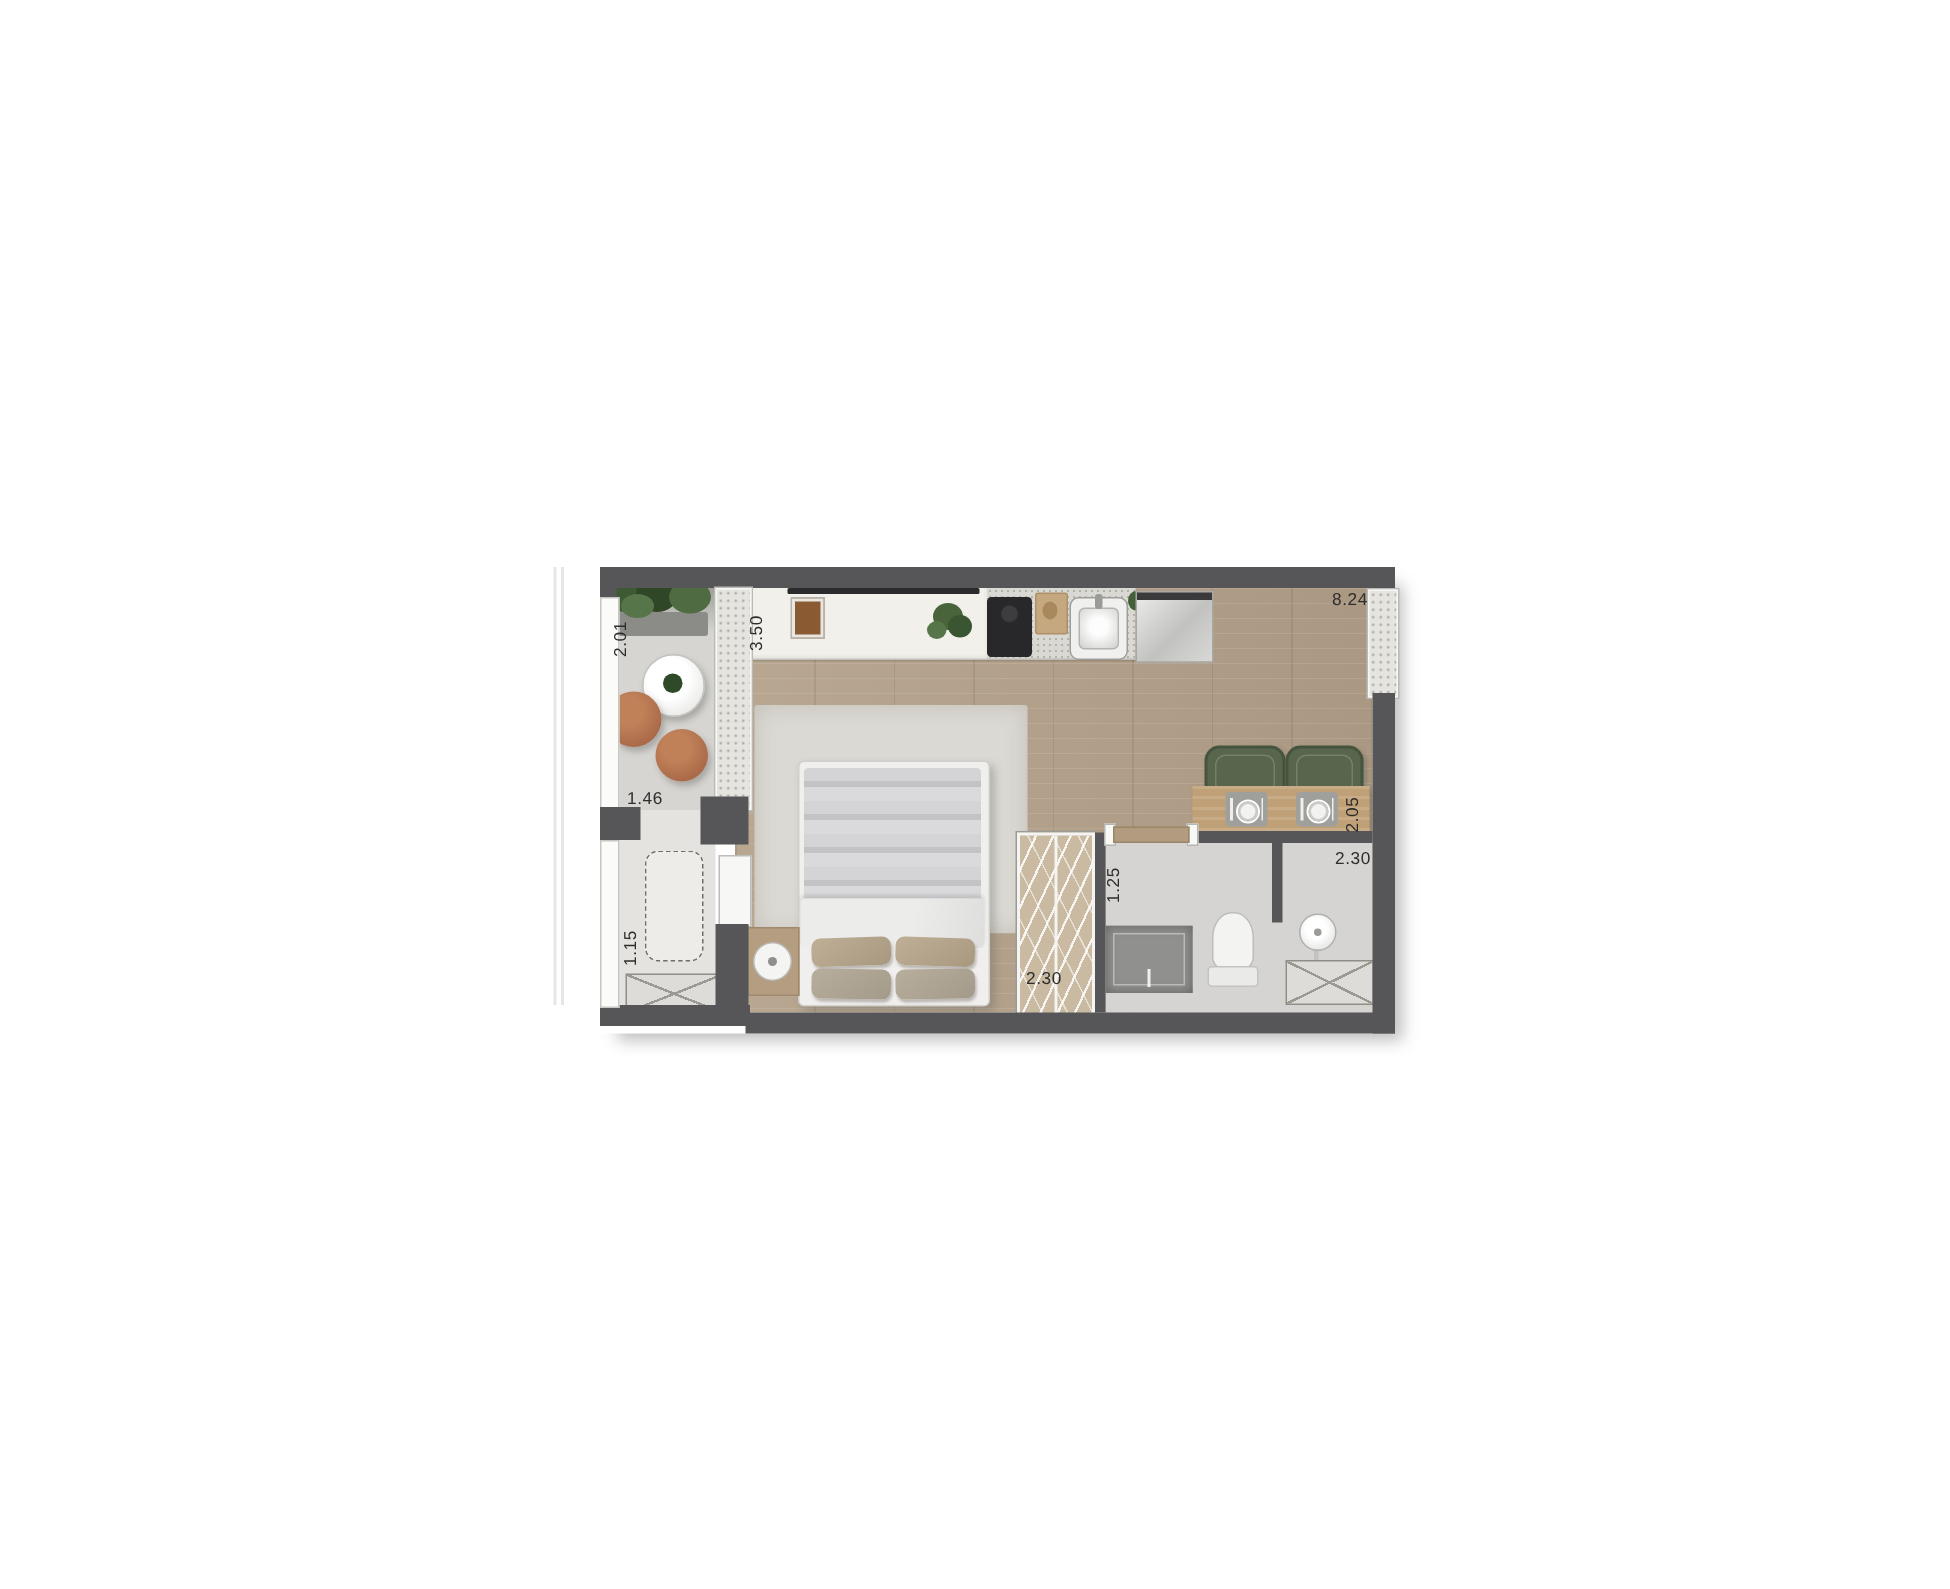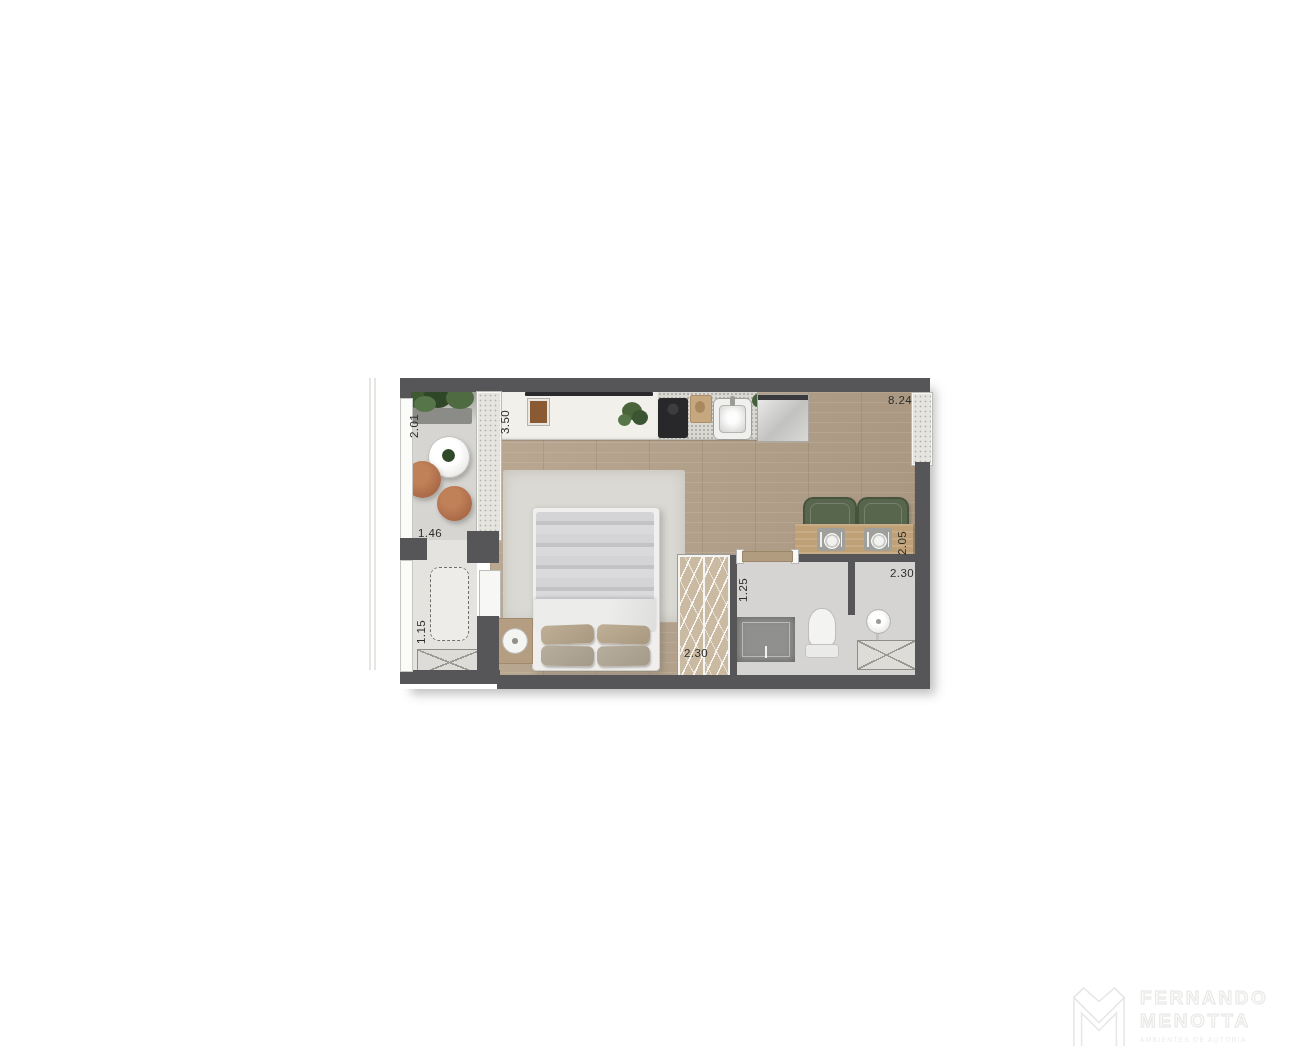--- a/index.html
+++ b/index.html
@@ -252,28 +252,14 @@
     <div class="dim v" style="left:100px;top:56px;">3.50</div>
     <div class="dim r" style="left:468px;top:17px;width:44px;">8.24</div>
     <div class="dim" style="left:18px;top:150px;">1.46</div>
     <div class="dim v" style="left:16px;top:266px;">1.15</div>
     <div class="dim" style="left:284px;top:270px;">2.30</div>
     <div class="dim v" style="left:338px;top:224px;">1.25</div>
     <div class="dim r" style="left:470px;top:190px;width:44px;">2.30</div>
     <div class="dim v" style="left:497px;top:177px;">2.05</div>
   </div>
 
-  <div class="brand">
-    <svg width="58" height="66" viewBox="0 0 60 68">
-      <g fill="none" stroke="#e7e7e5" stroke-width="1.6">
-        <path d="M4,66 L4,16 L30,42 L56,16 L56,66"></path>
-        <path d="M12,66 L12,32 L30,50 L48,32 L48,66"></path>
-        <path d="M4,16 L14,6 L30,20 L46,6 L56,16"></path>
-      </g>
-    </svg>
-    <div class="brand-text">
-      <div class="name">FERNANDO</div>
-      <div class="name">MENOTTA</div>
-      <div class="tagline">AMBIENTES DE AUTORIA</div>
-    </div>
-  </div>
 
 </div>
 
 </body></html>

